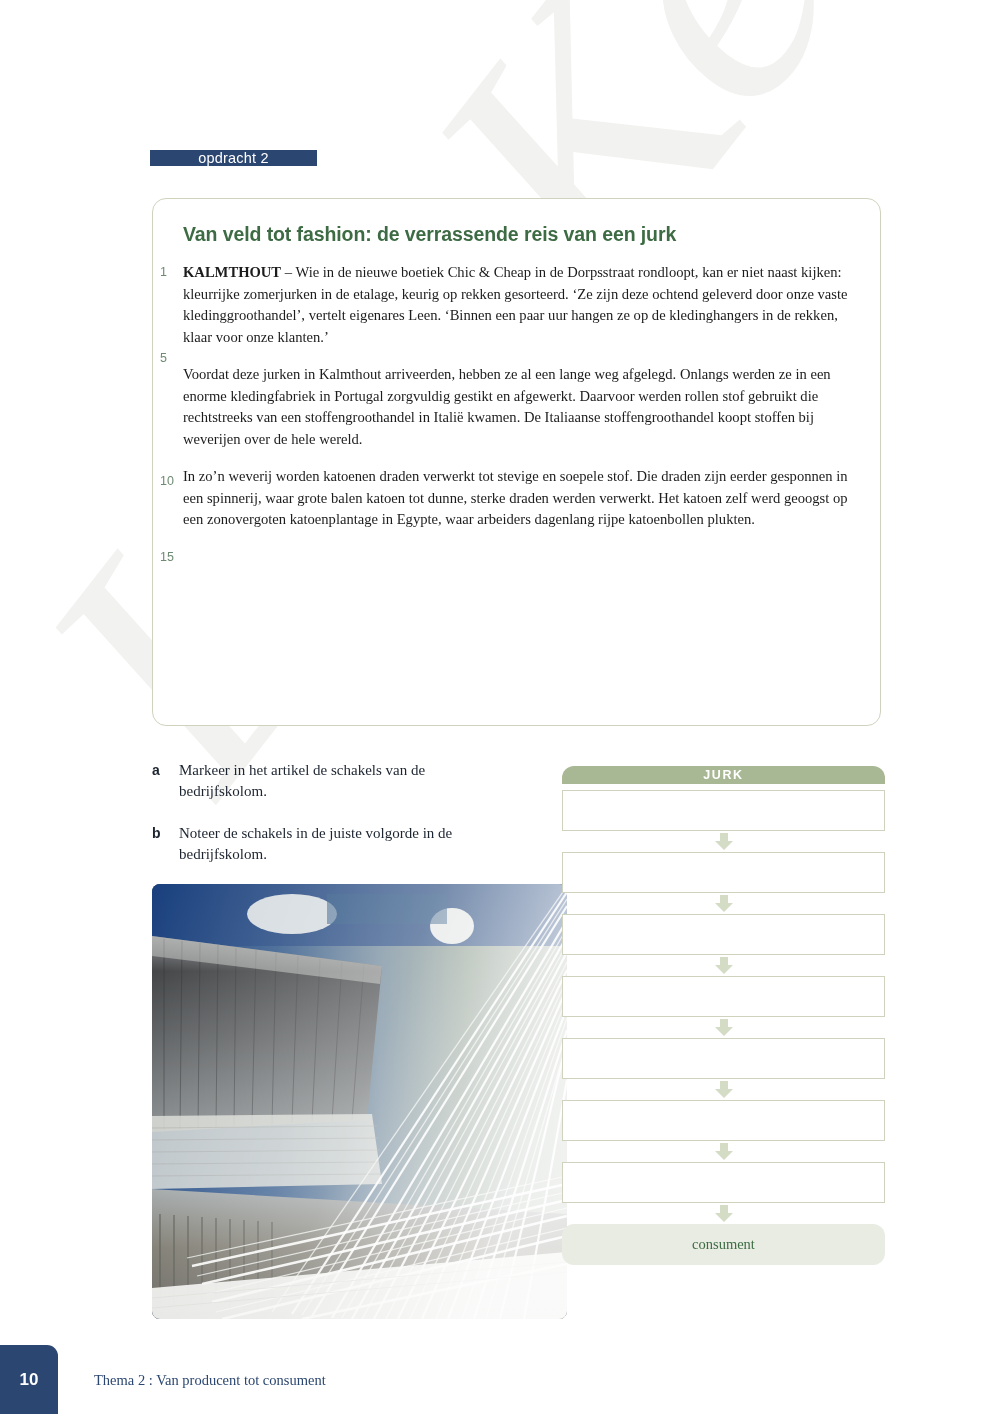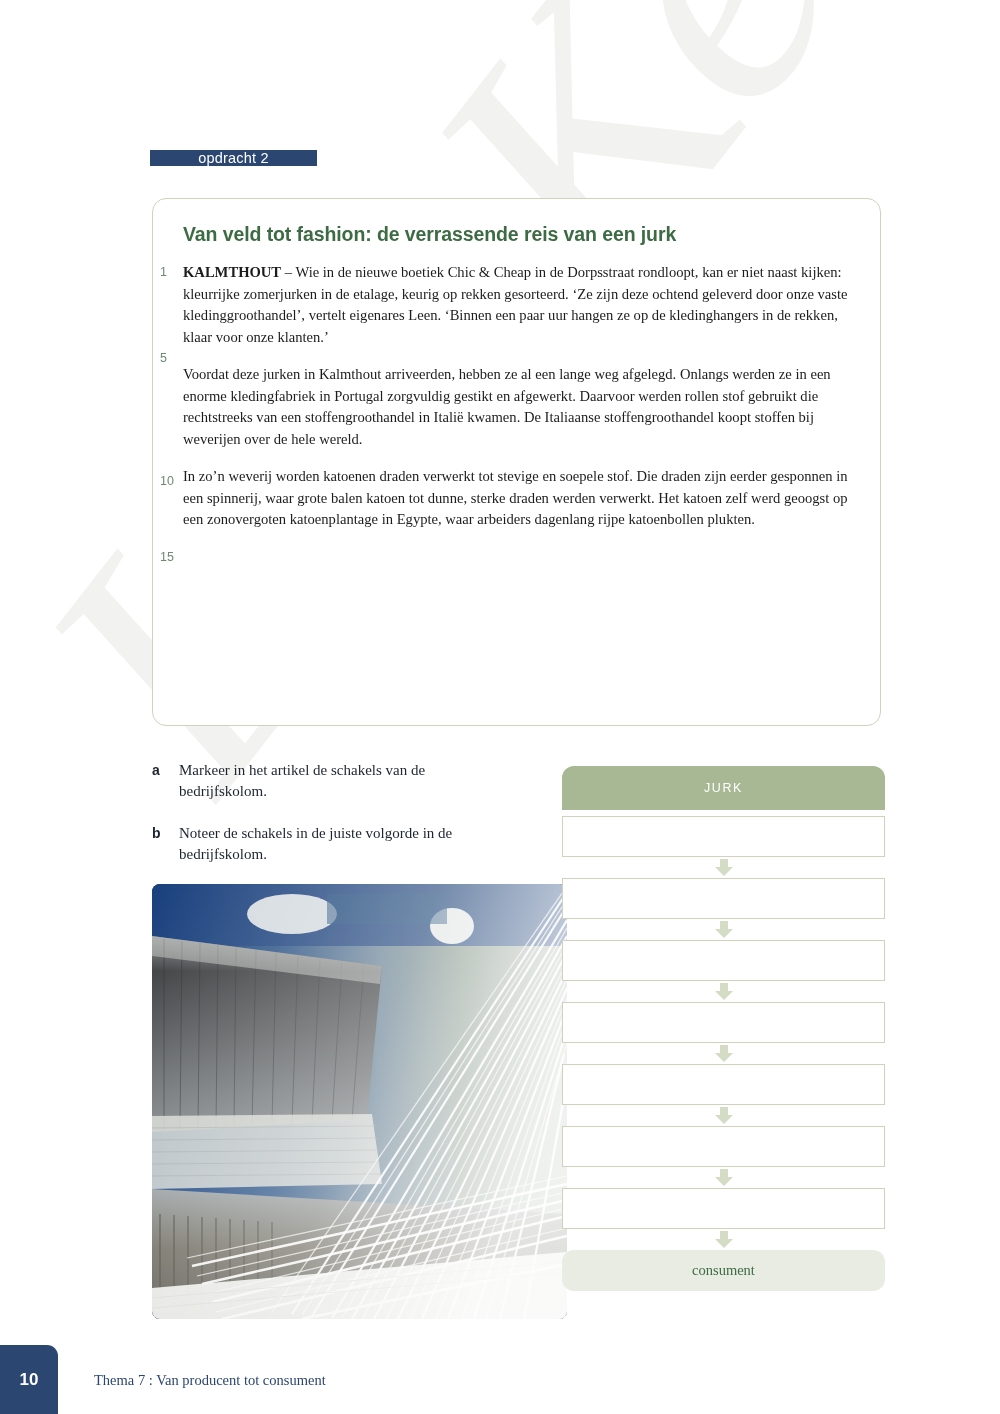--- a/index.html
+++ b/index.html
@@ -96,24 +96,24 @@
     border-radius:8px;overflow:hidden;z-index:2;
     background:#8a8d8f;
   }
   .photo svg{display:block;width:100%;height:100%;}
 
   
   .kolom{
     position:absolute;left:562px;top:766px;width:323px;z-index:3;
   }
   .kolom-head{
-    height:44px;background:#a9b894;color:#ffffff;
+    height:18px;background:#a9b894;color:#ffffff;
     border-radius:12px 12px 0 0;
     display:flex;align-items:center;justify-content:center;
-    font-size:12.5px;font-weight:normal;letter-spacing:1.6px;
+    font-size:12.5px;font-weight:bold;letter-spacing:1.6px;
   }
   .kolom-box{
     height:41px;background:#ffffff;
     border:1px solid #cfd3bd;
     box-sizing:border-box;
   }
   .arrow{
     height:21px;display:flex;align-items:center;justify-content:center;
   }
   .arrow svg{display:block;}
@@ -354,13 +354,13 @@
   <div class="arrow">
       <svg width="20" height="17" viewBox="0 0 20 17">
         <path d="M6 0 h8 v8 h5 l-9 9 l-9 -9 h5 z" fill="#d4dcc6"></path>
       </svg>
     </div>
 
   <div class="kolom-foot">consument</div>
 </div>
 
 <div class="pagenum">10</div>
-<div class="footer-text">Thema 7 : Van producent tot consument</div>
+<div class="footer-text">Thema 2 : Van producent tot consument</div>
 
 </body></html>

